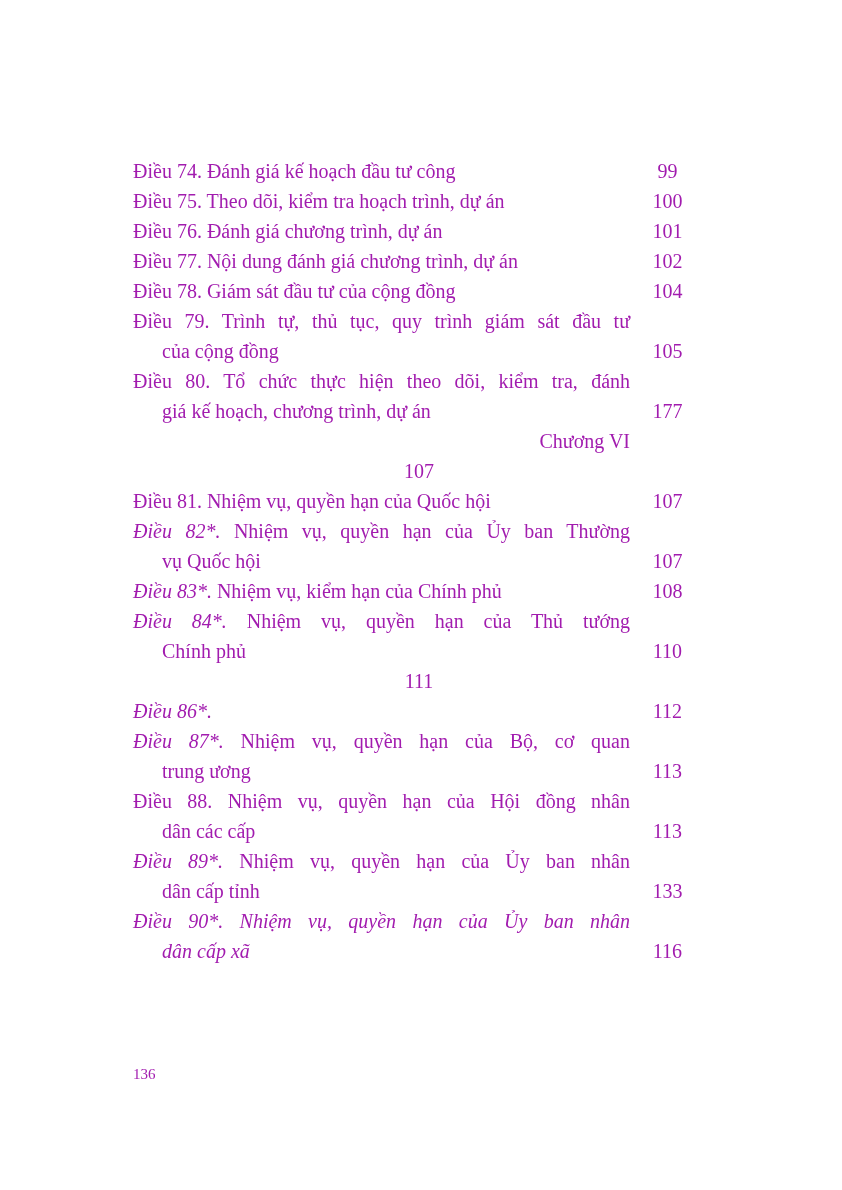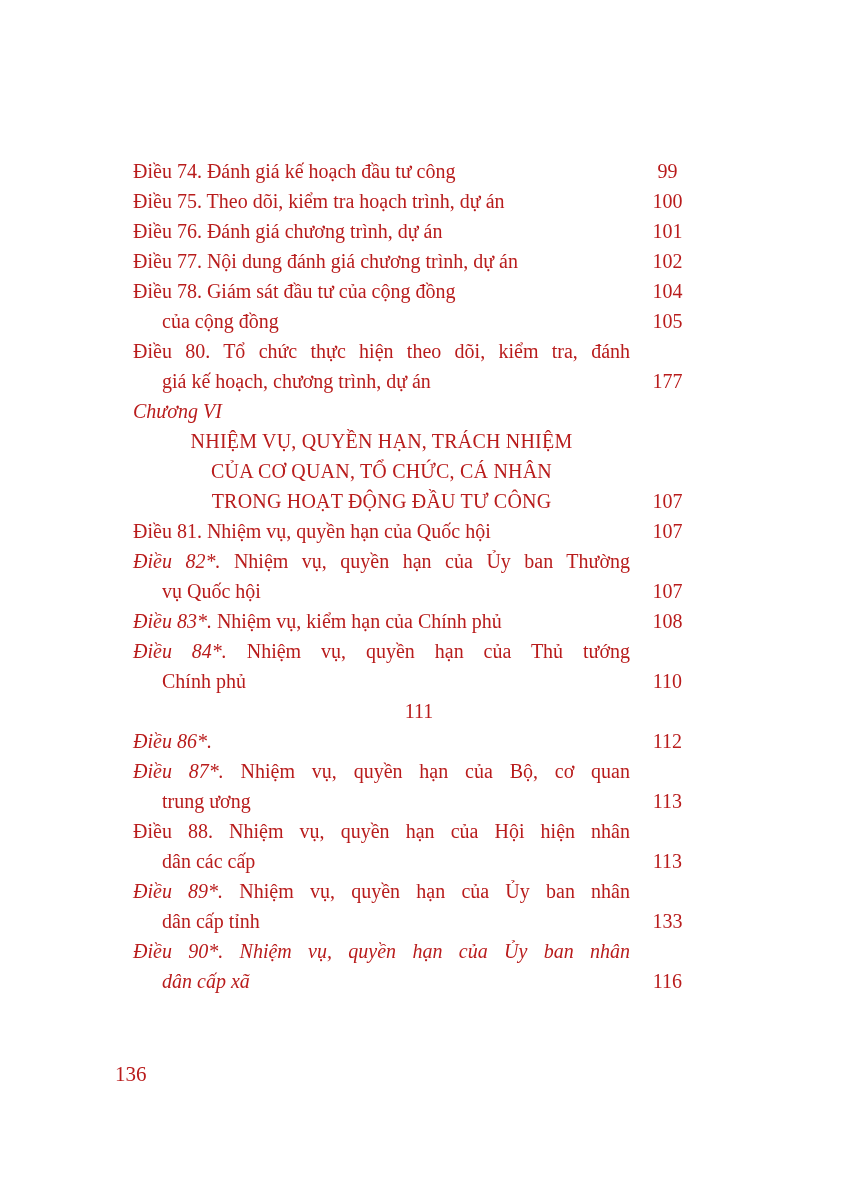--- a/index.html
+++ b/index.html
@@ -4,21 +4,21 @@
 <style>
   html, body { margin: 0; padding: 0; }
   body { background: #e8e8e8; }
   .page {
     position: relative;
     width: 842px;
     height: 1190px;
     margin: 0 auto;
     background: #ffffff;
     font-family: "Liberation Serif", "DejaVu Serif", serif;
-    color: #b91c1c;
+    color: #a21caf;
     overflow: hidden;
   }
   .toc {
     position: absolute;
     left: 133px;
     top: 156px;
     width: 572px;
   }
   .row {
     display: flex;
@@ -39,36 +39,35 @@
   .line {}
   .line.j {
     text-align: justify;
     text-align-last: justify;
   }
   .line.cont {
     padding-left: 29px;
   }
   .it { font-style: italic; }
   .chapter-label {
-    text-align: left;
-    font-style: italic;
+    text-align: right;
     font-size: 20px;
     line-height: 30px;
   }
   .title-line {
     text-align: center;
     font-size: 20px;
     line-height: 30px;
     letter-spacing: 0.2px;
   }
   .folio {
     position: absolute;
-    left: 115px;
+    left: 133px;
     top: 1059px;
-    font-size: 21px;
+    font-size: 15px;
     line-height: 30px;
   }
 </style>
 </head>
 <body>
 
 <div class="page">
   <div class="toc">
       <div class="row">
         <div class="txt">
@@ -95,43 +94,39 @@
         <div class="pg">102</div>
       </div>
       <div class="row">
         <div class="txt">
           <div class="line"><span>Điều 78.</span> <span>Giám sát đầu tư của cộng đồng</span></div>
         </div>
         <div class="pg">104</div>
       </div>
       <div class="row">
         <div class="txt">
+          <div class="line j"><span>Điều 79.</span> <span>Trình tự, thủ tục, quy trình giám sát đầu tư</span></div>
           <div class="line cont">của cộng đồng</div>
         </div>
         <div class="pg">105</div>
       </div>
       <div class="row">
         <div class="txt">
           <div class="line j"><span>Điều 80.</span> <span>Tổ chức thực hiện theo dõi, kiểm tra, đánh</span></div>
           <div class="line cont">giá kế hoạch, chương trình, dự án</div>
         </div>
         <div class="pg">177</div>
       </div>
       <div class="row">
         <div class="txt">
           <div class="chapter-label">Chương VI</div>
         </div>
         <div class="pg"></div>
       </div>
       <div class="row">
-        <div class="txt">
-          <div class="title-line">NHIỆM VỤ, QUYỀN HẠN, TRÁCH NHIỆM</div>
-          <div class="title-line">CỦA CƠ QUAN, TỔ CHỨC, CÁ NHÂN</div>
-          <div class="title-line">TRONG HOẠT ĐỘNG ĐẦU TƯ CÔNG</div>
-        </div>
         <div class="pg">107</div>
       </div>
       <div class="row">
         <div class="txt">
           <div class="line"><span>Điều 81.</span> <span>Nhiệm vụ, quyền hạn của Quốc hội</span></div>
         </div>
         <div class="pg">107</div>
       </div>
       <div class="row">
         <div class="txt">
@@ -164,21 +159,21 @@
       </div>
       <div class="row">
         <div class="txt">
           <div class="line j"><span class="it">Điều 87*.</span> <span>Nhiệm vụ, quyền hạn của Bộ, cơ quan</span></div>
           <div class="line cont">trung ương</div>
         </div>
         <div class="pg">113</div>
       </div>
       <div class="row">
         <div class="txt">
-          <div class="line j"><span>Điều 88.</span> <span>Nhiệm vụ, quyền hạn của Hội hiện nhân</span></div>
+          <div class="line j"><span>Điều 88.</span> <span>Nhiệm vụ, quyền hạn của Hội đồng nhân</span></div>
           <div class="line cont">dân các cấp</div>
         </div>
         <div class="pg">113</div>
       </div>
       <div class="row">
         <div class="txt">
           <div class="line j"><span class="it">Điều 89*.</span> <span>Nhiệm vụ, quyền hạn của Ủy ban nhân</span></div>
           <div class="line cont">dân cấp tỉnh</div>
         </div>
         <div class="pg">133</div>

